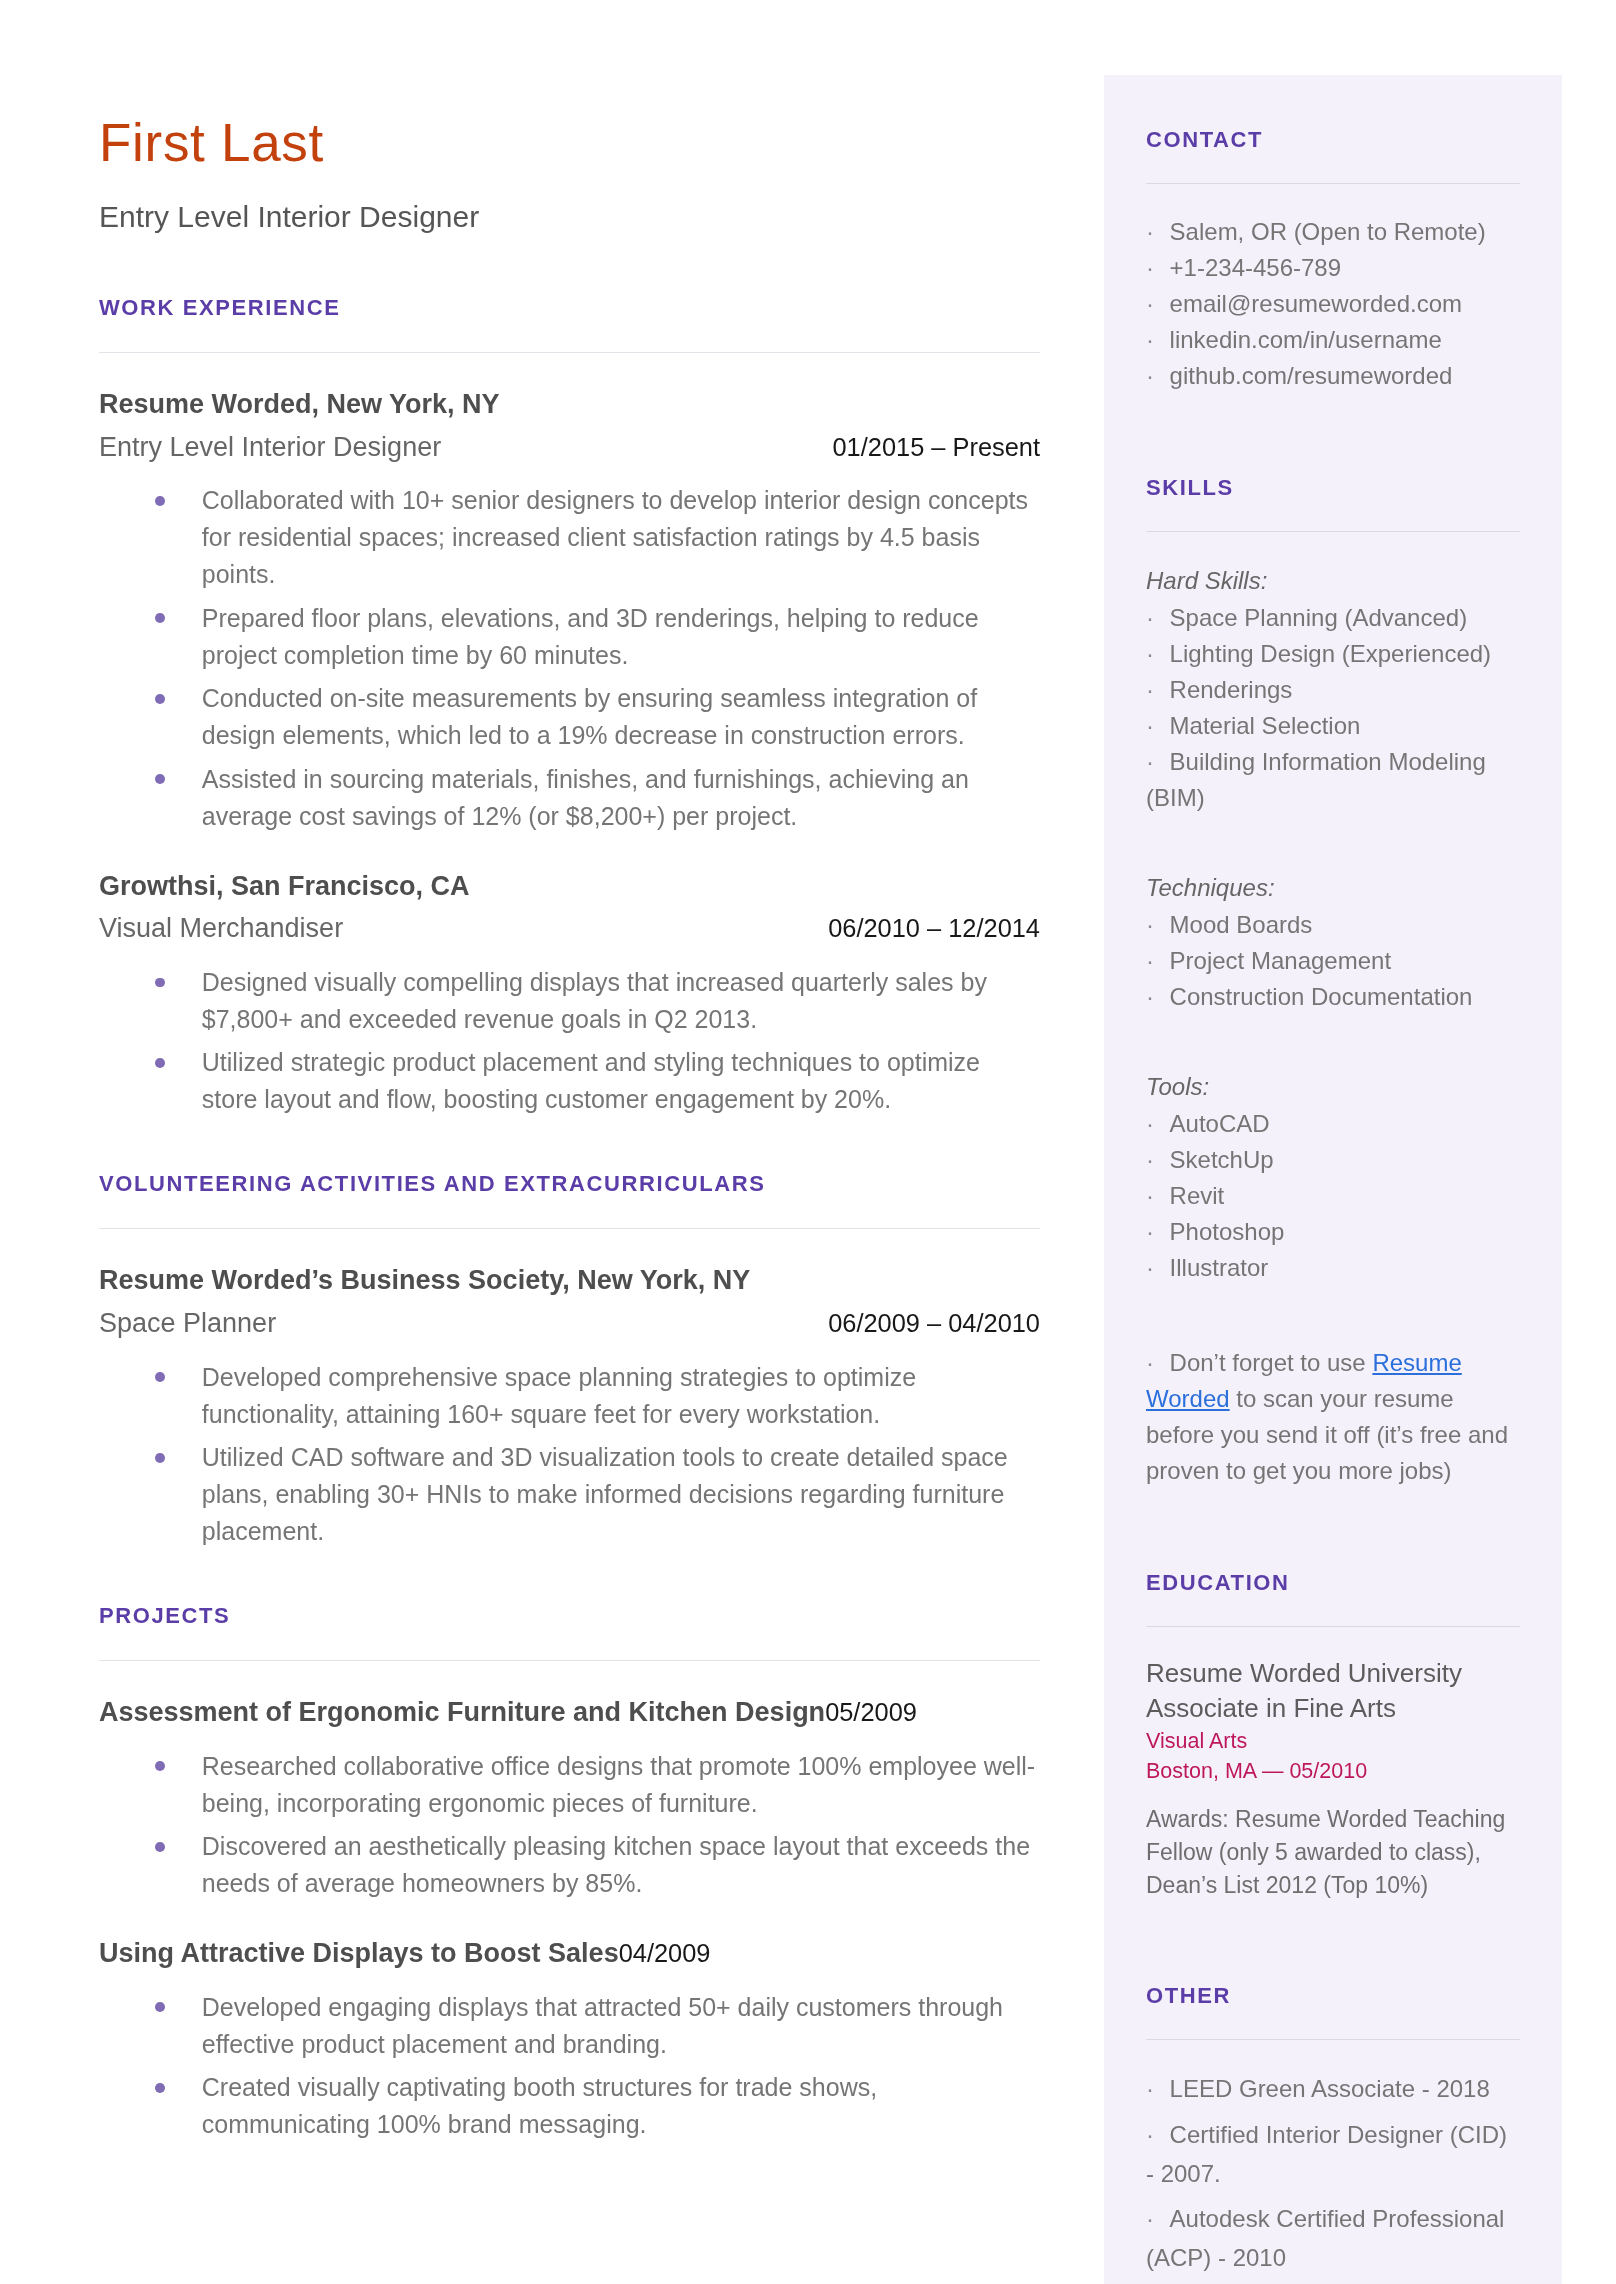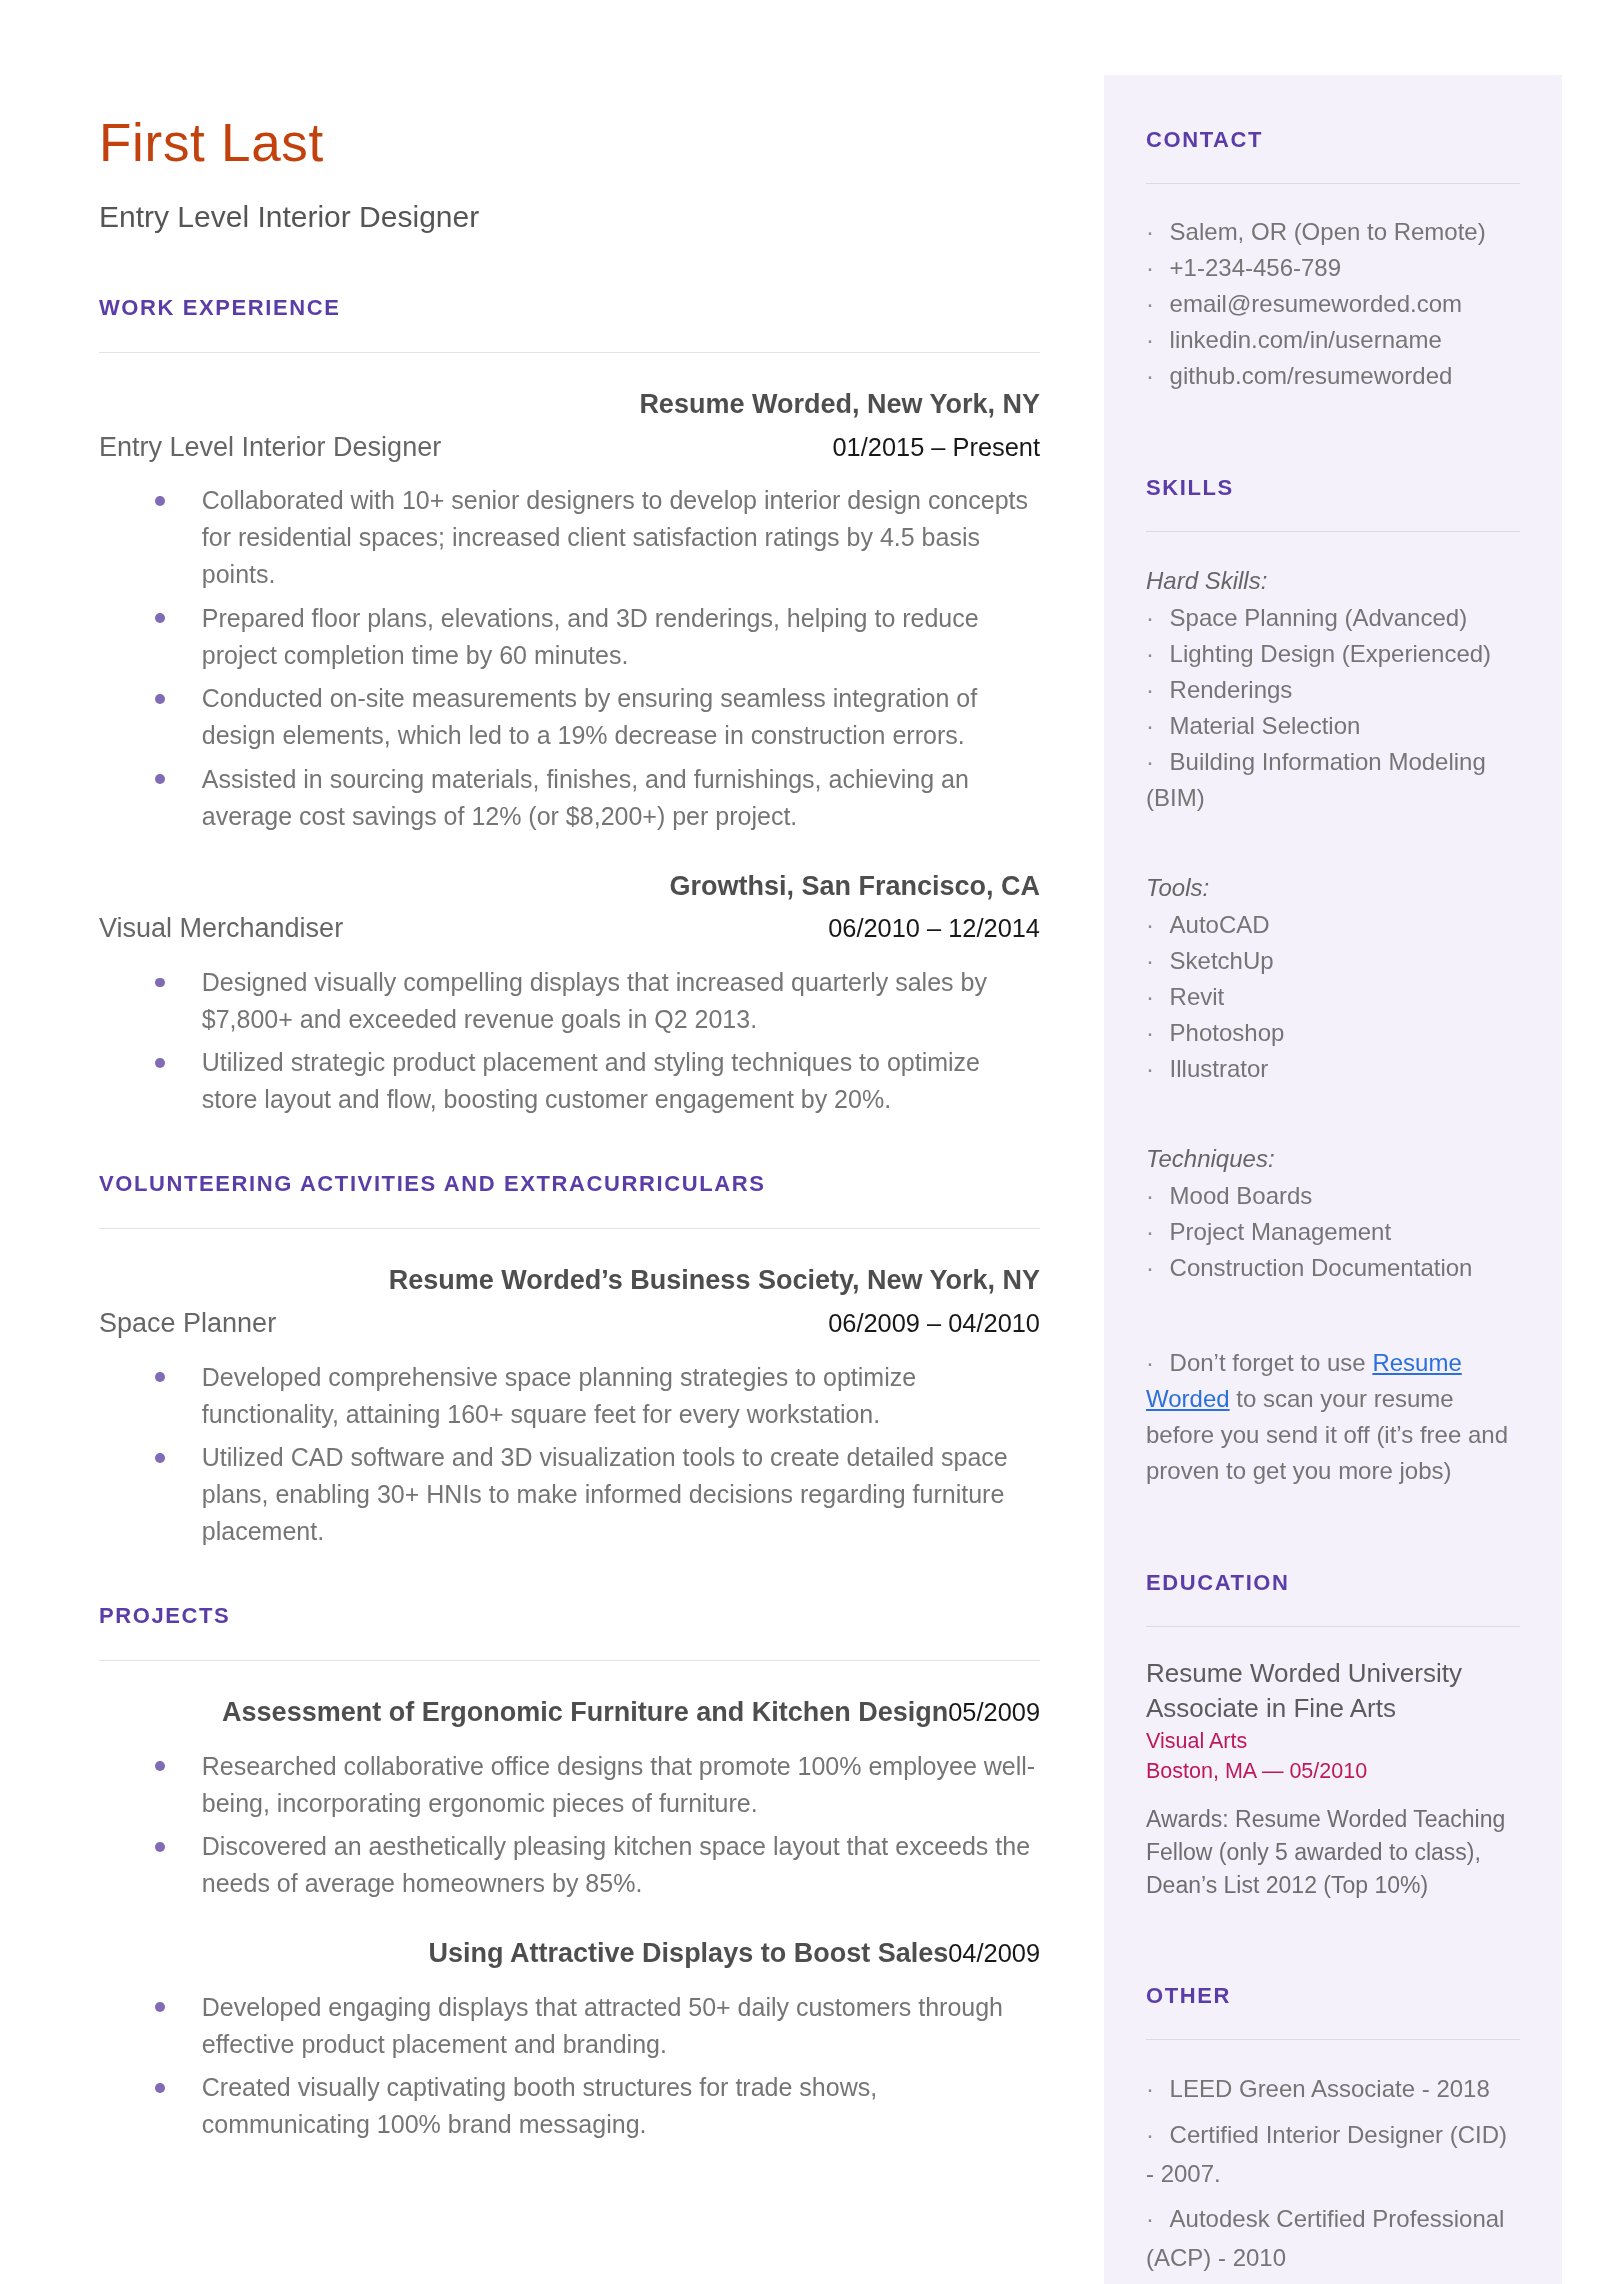--- a/index.html
+++ b/index.html
@@ -28,21 +28,21 @@
 
   
   .left-col { position:absolute; left:99px; top:112px; width:941px; }
   .name { font-size:53px; font-weight:normal; color:#c2410c; letter-spacing:0.7px; }
   .subtitle { font-size:30px; color:#555555; margin-top:27px; }
   .section { margin-top:53px; }
   .section:first-of-type { margin-top:61px; }
   .section-heading { font-size:22px; font-weight:bold; color:#5b3da8; letter-spacing:1.6px; }
   .rule { border:none; border-top:1.3px solid #e4e2e9; margin-top:31px; }
   .entry { margin-top:36px; }
-  .org-line { display:flex; justify-content:flex-end; align-items:baseline; }
+  .org-line { display:flex; justify-content:flex-start; align-items:baseline; }
   .org { font-size:27px; font-weight:bold; color:#4e4e4e; }
   .role-line { display:flex; justify-content:space-between; align-items:baseline; margin-top:11.7px; }
   .role { font-size:27px; color:#666666; }
   .date { font-size:25.4px; color:#181818; white-space:nowrap; }
   .bullets { list-style:none; margin-top:19.5px; }
   .bullet { display:flex; margin-bottom:6.5px;justify-content:flex-end; }
   .bdot { flex:0 0 auto; width:9.8px; height:9.8px; border-radius:50%; background:#7f6cb4; margin:13.7px 0 0 56px; }
   .btext { margin-left:37px; font-size:25px; line-height:37px; color:#757575; }
 </style>
 </head>
@@ -71,35 +71,35 @@
       <div class="sb-list">
         <div class="sb-label">Hard Skills:</div>
         <div class="sb-item"><span class="sdot">·</span><span>Space Planning (Advanced)</span></div>
         <div class="sb-item"><span class="sdot">·</span><span>Lighting Design (Experienced)</span></div>
         <div class="sb-item"><span class="sdot">·</span><span>Renderings</span></div>
         <div class="sb-item"><span class="sdot">·</span><span>Material Selection</span></div>
         <div class="sb-item"><span class="sdot">·</span><span>Building Information Modeling (BIM)</span></div>
       </div>
 
       <div class="sb-group">
+        <div class="sb-label">Techniques:</div>
+        <div class="sb-item"><span class="sdot">·</span><span>Mood Boards</span></div>
+        <div class="sb-item"><span class="sdot">·</span><span>Project Management</span></div>
+        <div class="sb-item"><span class="sdot">·</span><span>Construction Documentation</span></div>
+      </div>
+
+      <div class="sb-group">
         <div class="sb-label">Tools:</div>
         <div class="sb-item"><span class="sdot">·</span><span>AutoCAD</span></div>
         <div class="sb-item"><span class="sdot">·</span><span>SketchUp</span></div>
         <div class="sb-item"><span class="sdot">·</span><span>Revit</span></div>
         <div class="sb-item"><span class="sdot">·</span><span>Photoshop</span></div>
         <div class="sb-item"><span class="sdot">·</span><span>Illustrator</span></div>
       </div>
 
-      <div class="sb-group">
-        <div class="sb-label">Techniques:</div>
-        <div class="sb-item"><span class="sdot">·</span><span>Mood Boards</span></div>
-        <div class="sb-item"><span class="sdot">·</span><span>Project Management</span></div>
-        <div class="sb-item"><span class="sdot">·</span><span>Construction Documentation</span></div>
-      </div>
-
       <div class="sb-item note"><span class="sdot">·</span><span>Don’t forget to use </span><a class="link">Resume Worded</a><span> to scan your resume before you send it off (it’s free and proven to get you more jobs)</span></div>
     </section>
 
     <section class="sb-section">
       <h2 class="sb-heading">EDUCATION</h2>
       <hr class="sb-rule">
       <div class="edu-block">
         <div class="edu-school">Resume Worded University</div>
         <div class="edu-degree">Associate in Fine Arts</div>
         <div class="edu-small">Visual Arts</div>

